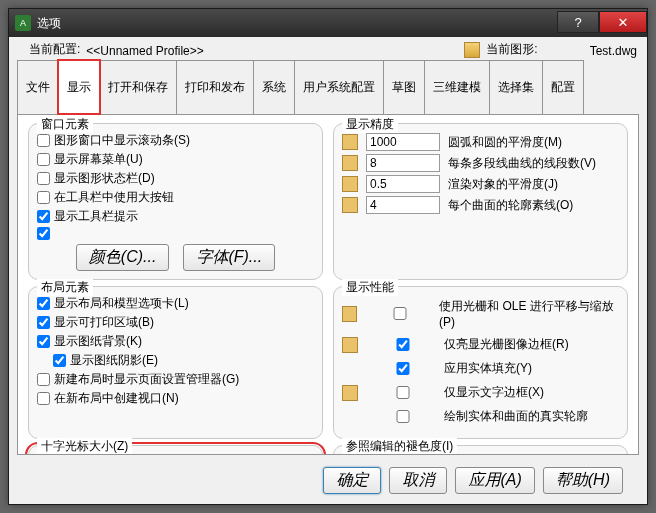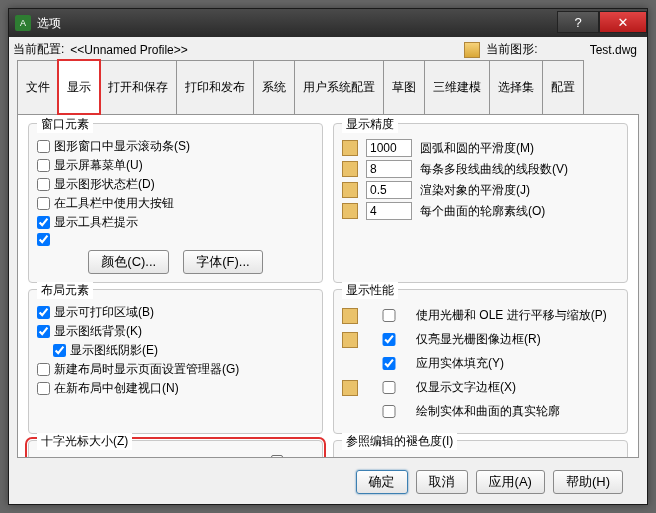--- a/index.html
+++ b/index.html
@@ -3,35 +3,35 @@
 <meta charset="utf-8">
 <style>
 * { box-sizing: border-box; font-family: "Microsoft YaHei", "SimSun", sans-serif; }
 body { margin: 0; background: #666; display: flex; align-items: center; justify-content: center; height: 513px; width: 656px; }
 .window { width: 640px; height: 497px; background: #f0f0f0; border: 1px solid #1a1a1a; box-shadow: 0 0 8px rgba(0,0,0,.4); display: flex; flex-direction: column; }
 .titlebar { height: 28px; background: linear-gradient(#4a4a4a, #2a2a2a); display: flex; align-items: center; color: #fff; font-size: 12px; padding-left: 6px; }
 .titlebar .ticon { width: 16px; height: 16px; background: #2e7d32; margin-right: 6px; border-radius: 2px; display:flex;align-items:center;justify-content:center;font-size:9px;color:#fff; }
 .titlebar .spacer { flex: 1; }
 .tbtn { width: 42px; height: 22px; margin-top:-2px; display: flex; align-items: center; justify-content: center; font-size: 13px; color: #fff; background: linear-gradient(#5a5a5a,#3a3a3a); border:1px solid #222; }
 .tbtn.close { background: linear-gradient(#e04343,#b81b1b); width:48px; }
-.toprow { display: flex; align-items: center; font-size: 12px; padding: 4px 10px 2px 4px; gap: 6px; }
+.toprow { display: flex; align-items: flex-end; font-size: 12px; padding: 4px 10px 2px 20px; gap: 6px; }
 .tabstrip { display: flex; border-bottom: 1px solid #949494; margin: 0 8px; font-size: 12px; position:relative; }
 .tab { padding: 18px 8px; border: 1px solid #949494; border-bottom: none; background: #f0f0f0; margin-right: -1px; cursor: default; position:relative; }
 .tab.active { background: #fff; z-index:2; }
 .tab.hl { outline: 2px solid #e03030; outline-offset:-1px; }
 .body { flex: 1; background: #fff; margin: 0 8px 6px 8px; border: 1px solid #949494; border-top:none; padding: 8px 10px; display: grid; grid-template-columns: 1fr 1fr; grid-template-rows: auto auto auto; gap: 6px 10px; font-size: 12px; overflow:hidden; }
-.group { border: 1px solid #c9c9c9; border-radius: 4px; padding: 12px 8px 8px 8px; position: relative; background:#f8f8f8; }
+.group { border: 1px solid #c9c9c9; border-radius: 10px; padding: 6px 8px 8px 8px; position: relative; background:#f8f8f8; }
 .group > .gtitle { position: absolute; top: -8px; left: 8px; background: #fff; padding: 0 4px; font-size: 12px; }
 .chk { display: flex; align-items: center; gap: 4px; margin: 2px 0; }
 .chk input { margin:0; }
-.btn { font-size: 13px; padding: 2px 12px; border: 1px solid #8a8a8a; background: linear-gradient(#fefefe,#e6e6e6); border-radius:3px; }
+.btn { font-size: 16px; padding: 2px 12px; border: 1px solid #8a8a8a; background: linear-gradient(#fefefe,#e6e6e6); border-radius:3px;font-style:italic; }
 .btn.primary { border-color:#3c7fb1; box-shadow:0 0 2px #3c7fb1; }
 .numrow { display: flex; align-items: center; gap: 8px; margin: 3px 0; }
 .numrow .ico { width:16px; height:16px; background:#eac26a; border:1px solid #b0863a; }
-.numrow input { width: 46px; font-size: 12px; padding:1px 3px; border:1px solid #9a9a9a; }
+.numrow input { width: 74px; font-size: 12px; padding:1px 3px; border:1px solid #9a9a9a; }
 .slider { -webkit-appearance:none; appearance:none; height:4px; background:#c8c8c8; border:1px solid #8a8a8a; width:180px; }
 .slider::-webkit-slider-thumb { -webkit-appearance:none; width:12px; height:20px; background:linear-gradient(#fefefe,#d8d8d8); border:1px solid #707070; border-radius:2px; }
 .footer { display:flex; justify-content:flex-end; gap:8px; padding:6px 24px 10px 0; }
 .redbox { outline:2px solid #e03030; outline-offset:1px; }
 .mini-ico{width:16px;height:16px;background:linear-gradient(#f6d27a,#d9a738);display:inline-block;border:1px solid #b0863a;}
 </style>
 </head>
 <body>
 
 <div class="window">
@@ -120,20 +120,24 @@
           <span class="ico"></span>
           <input value="4" style="">
           <span>每个曲面的轮廓素线(O)</span>
         </div>
     </div>
 
     <div class="group">
       <span class="gtitle">布局元素</span>
       <label class="chk">
           <input type="checkbox" checked="" style="">
+          <span>显示布局和模型选项卡(L)</span>
+        </label>
+      <label class="chk">
+          <input type="checkbox" checked="" style="">
           <span>显示可打印区域(B)</span>
         </label>
       <label class="chk">
           <input type="checkbox" checked="" style="">
           <span>显示图纸背景(K)</span>
         </label>
       <label class="chk" style="margin-left:16px">
           <input type="checkbox" checked="" style="">
           <span>显示图纸阴影(E)</span>
         </label>

